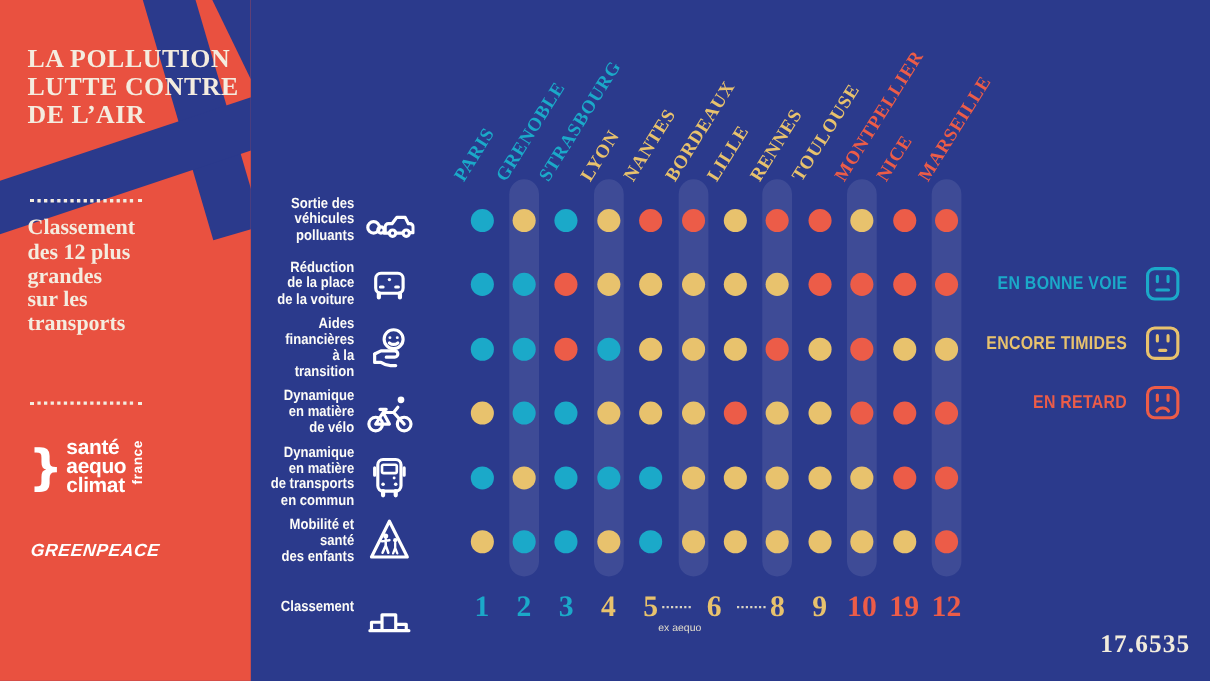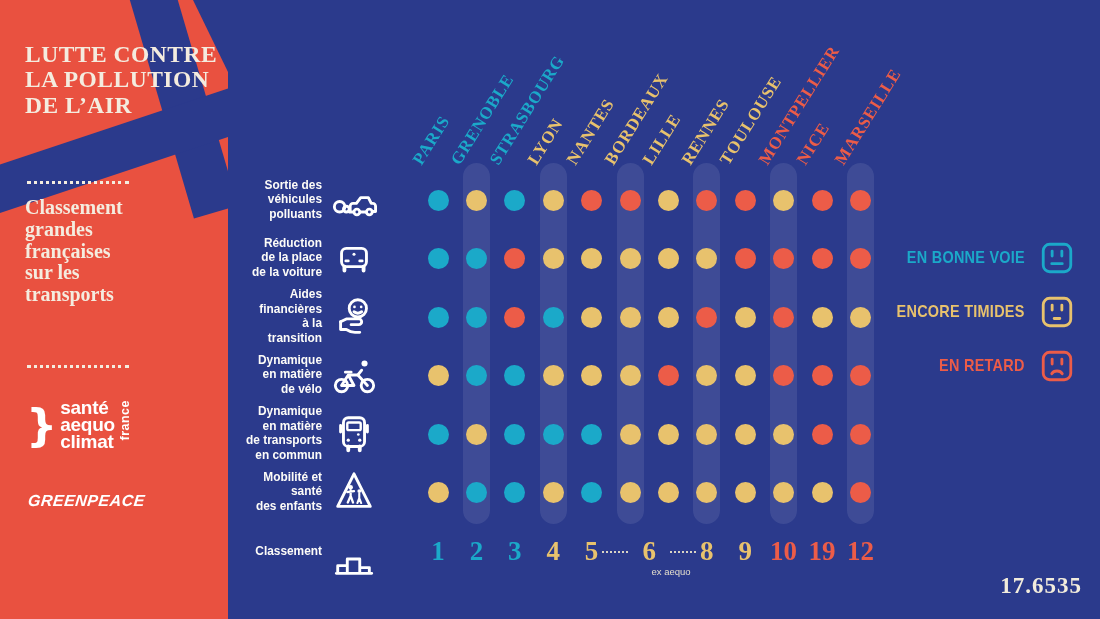--- a/index.html
+++ b/index.html
@@ -246,21 +246,21 @@
         </svg>
       </div>
       <div class="ranknum" style="left: 418px; color: rgb(27, 169, 201);">1</div>
       <div class="ranknum" style="left: 456.4px; color: rgb(27, 169, 201);">2</div>
       <div class="ranknum" style="left: 494.8px; color: rgb(27, 169, 201);">3</div>
       <div class="ranknum" style="left: 533.2px; color: rgb(232, 194, 109);">4</div>
       <div class="ranknum" style="left: 571.6px; color: rgb(232, 194, 109);">5</div>
       <div class="ranknum" style="left: 629.2px; color: rgb(232, 194, 109);">6</div>
       <div class="exdash" style="left: 602.2px;"></div>
       <div class="exdash" style="left: 670.2px;"></div>
-      <div class="exnote" style="left: 631px;">ex aequo</div>
+      <div class="exnote" style="left: 578px;">ex aequo</div>
       <div class="ranknum" style="left: 686.8px; color: rgb(232, 194, 109);">8</div>
       <div class="ranknum" style="left: 725.2px; color: rgb(232, 194, 109);">9</div>
       <div class="ranknum" style="left: 763.6px; color: rgb(236, 92, 72);">10</div>
       <div class="ranknum" style="left: 802px; color: rgb(236, 92, 72);">19</div>
       <div class="ranknum" style="left: 840.4px; color: rgb(236, 92, 72);">12</div>
       <div class="legtext" style="top: 248px; color: rgb(27, 169, 201);">EN BONNE VOIE</div>
       <div class="legicon" style="top: 241px; color: rgb(27, 169, 201);">
         <svg viewBox="0 0 42 42" fill="none" stroke="currentColor" stroke-width="3.5" stroke-linecap="round">
           <rect x="4" y="4" width="34" height="34" rx="8"></rect>
           <path d="M15 12.5v6M27 12.5v6M14.5 28h13"></path>
@@ -283,29 +283,29 @@
       <div class="date">17.6535</div>
     </main>
 
   <aside class="sidebar">
     <svg class="roads" viewBox="0 0 228 619" preserveAspectRatio="none">
       <polygon points="193,0 228,0 228,72" fill="#2b3a8c"></polygon>
       <line x1="145" y1="-30" x2="216" y2="212" stroke="#2b3a8c" stroke-width="46"></line>
       <line x1="-22" y1="196" x2="242" y2="108" stroke="#2b3a8c" stroke-width="46"></line>
     </svg>
     <h1 class="title">
+      <div>LA POLLUTION</div>
       <div>LUTTE CONTRE</div>
-      <div>LA POLLUTION</div>
       <div>DE L’AIR</div>
     </h1>
     <div class="divider" style="top:181px"></div>
     <div class="subtitle" id="subtitle">
         <div class="sub-line">Classement</div>
+        <div class="sub-line">des 12 plus</div>
         <div class="sub-line">grandes</div>
-        <div class="sub-line">françaises</div>
         <div class="sub-line">sur les</div>
         <div class="sub-line">transports</div>
       </div>
     <div class="divider" style="top:365px"></div>
 
     <div class="rac">
       <div class="rac-brace">}</div>
       <div class="rac-lines">
         <div>santé</div>
         <div>aequo</div>

